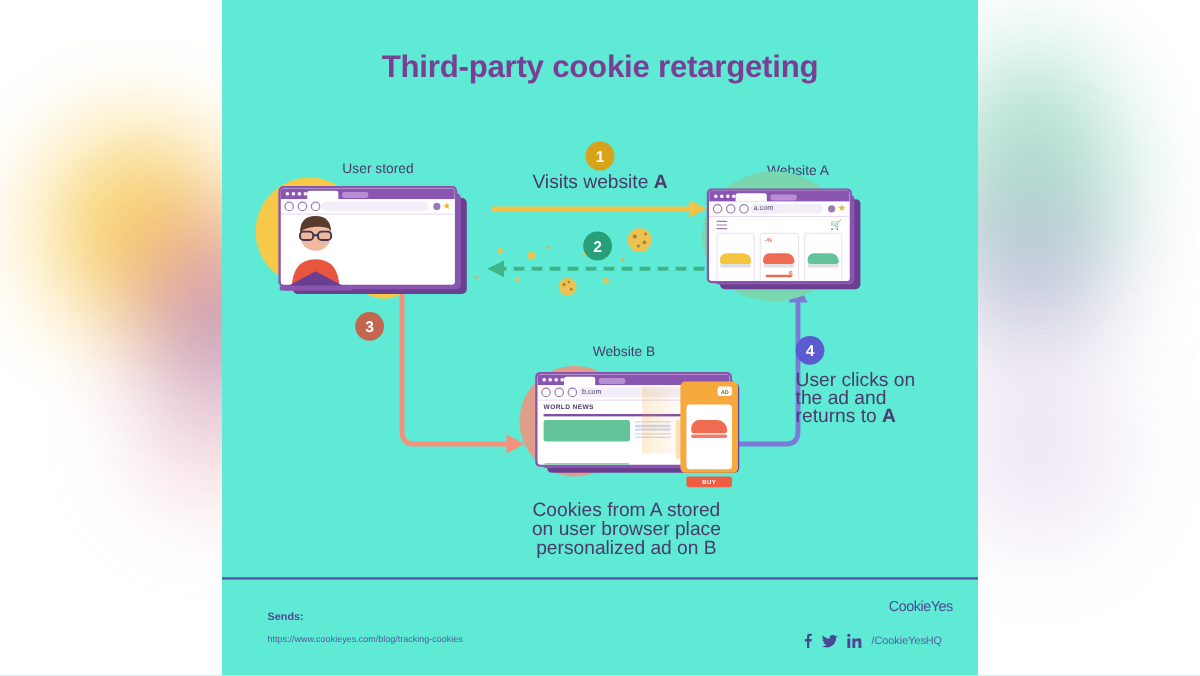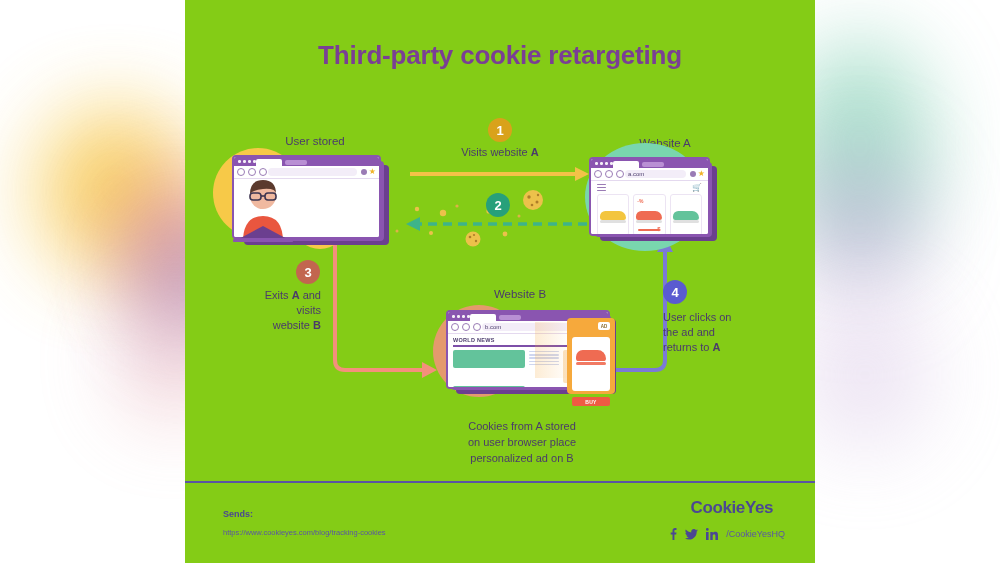--- a/index.html
+++ b/index.html
@@ -15,29 +15,29 @@
   .blob-coral{left:120px;top:180px;width:110px;height:120px;background:#e98b8b;opacity:.8;}
   .blob-purple-l{left:140px;top:230px;width:100px;height:110px;background:#9b7bb8;opacity:.7;}
   .blob-pinkl{left:120px;top:300px;width:110px;height:120px;background:#e7a6ae;opacity:.45;}
   .blob-green{left:790px;top:40px;width:140px;height:210px;background:#66c6a3;opacity:.55;}
   .blob-purple-r{left:800px;top:150px;width:120px;height:150px;background:#b79ed0;opacity:.5;}
   .blob-lilac{left:800px;top:300px;width:130px;height:150px;background:#d6c3e4;opacity:.45;}
 
   
   .card{
     position:absolute;left:185px;top:0;width:630px;height:563px;
-    background:#84cc16;
+    background:#5eead4;
   }
   .title{
     position:absolute;top:40px;left:0;width:100%;text-align:center;
     color:#7a3f94;font-size:26px;font-weight:bold;letter-spacing:-.2px;
   }
 
   
-  .lbl{position:absolute;color:#4a3b6b;font-size:11px;line-height:15px;}
+  .lbl{position:absolute;color:#4a3b6b;font-size:16px;line-height:15px;}
   .lbl b{font-weight:bold;}
   .node-title{position:absolute;color:#4a3b6b;font-size:11.5px;text-align:center;}
 
   
   .badge{
     position:absolute;width:24px;height:24px;border-radius:50%;
     color:#fff;font-size:13px;font-weight:bold;
     display:flex;align-items:center;justify-content:center;
     box-shadow:inset 0 0 0 0 rgba(0,0,0,0);
   }
@@ -106,21 +106,21 @@
   .ill-blob{position:absolute;border-radius:50%;}
   .yblob1{background:#f7c948;}
   .gblob{background:#79d6ae;}
   .cblob{background:#f4907c;opacity:.85;}
   svg.arrows{position:absolute;left:0;top:0;width:630px;height:563px;overflow:visible;}
 
   
   .divider{position:absolute;left:0;top:481px;width:630px;height:2px;background:#5a55a3;}
   .src-label{position:absolute;left:38px;top:509px;font-size:9px;font-weight:bold;color:#4b4892;}
   .src-url{position:absolute;left:38px;top:528px;font-size:7.5px;color:#5a55a3;}
-  .logo{position:absolute;right:42px;top:498px;font-size:17px;font-weight:bold;color:#4b4892;letter-spacing:-.4px;}
+  .logo{position:absolute;right:21px;top:498px;font-size:12px;font-weight:normal;color:#4b4892;letter-spacing:-.4px;}
   .logo .yglyph{color:#4b4892;}
   .social{position:absolute;right:30px;top:528px;display:flex;align-items:center;gap:8px;color:#4b4892;font-size:11px;}
   .social .handle{font-size:9px;color:#5a55a3;}
   .sic{display:inline-flex;align-items:center;justify-content:center;}
 </style>
 </head>
 <body>
 
 <div class="bg-blob blob-yellow"></div>
 <div class="bg-blob blob-coral"></div>
@@ -333,25 +333,20 @@
   </div>
 
   <div class="badge badge1" style="left:303px;top:118px;">1</div>
   <div class="lbl" style="left:245px;top:145px;width:140px;text-align:center;">
     <span>Visits website </span><b>A</b>
   </div>
 
   <div class="badge badge2" style="left:301px;top:193px;">2</div>
 
   <div class="badge badge3" style="left:111px;top:260px;">3</div>
-  <div class="lbl" style="left:10px;top:288px;width:126px;text-align:right;">
-    <div><span>Exits </span><b>A</b><span> and</span></div>
-    <div>visits</div>
-    <div><span>website </span><b>B</b></div>
-  </div>
 
   <div class="badge badge4" style="left:478px;top:280px;">4</div>
   <div class="lbl" style="left:478px;top:310px;width:120px;text-align:left;">
     <div>User clicks on</div>
     <div>the ad and</div>
     <div><span>returns to </span><b>A</b></div>
   </div>
 
   <div class="lbl" style="left:222px;top:418px;width:230px;text-align:center;line-height:16px;">
     <div>Cookies from A stored</div>

